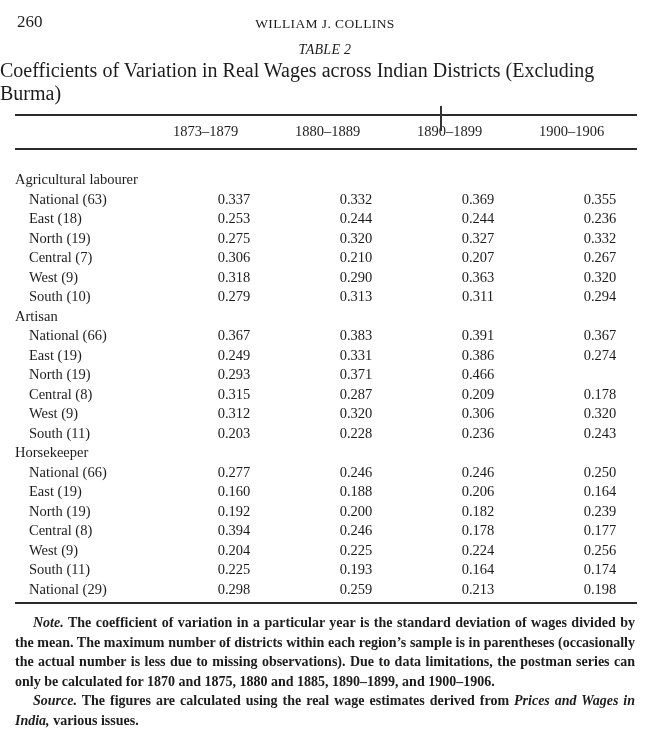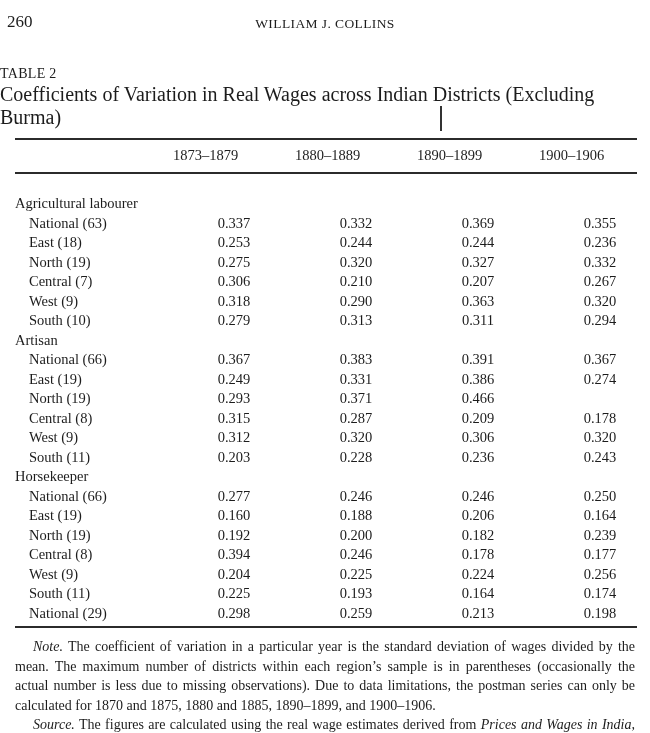--- a/index.html
+++ b/index.html
@@ -6,27 +6,27 @@
   body {
     width: 650px; height: 733px;
     background: #ffffff;
     font-family: "Liberation Serif", "DejaVu Serif", serif;
     color: #1c1c1c;
     overflow: hidden;
   }
   .page { position: relative; width: 650px; height: 733px; overflow: hidden; }
 
   .running-header { position: relative; height: 34px; }
-  .page-num { position: absolute; left: 7px; top: 12px; font-size: 17px; }
+  .page-num { position: absolute; left: 17px; top: 12px; font-size: 17px; }
   .running-head {
     position: absolute; left: 0; right: 0; top: 16px;
     text-align: center; font-size: 13.5px; letter-spacing: 0.4px;
   }
 
-  .table-label { margin-top: 32px; font-size: 14px; letter-spacing: 0.3px; }
+  .table-label { text-align: center; margin-top: 8px; font-size: 14px; letter-spacing: 0.3px; font-style: italic; }
   .table-title { text-align: left; margin-top: 1px; font-size: 20px; }
 
   .rule { height: 2px; background: #2b2b2b; margin: 0 13px 0 15px; }
   .rule-top { margin-top: 9px; }
   .rule-bottom { margin-top: 3px; }
 
   .grid, .trow {
     display: grid;
     grid-template-columns: 158px 122px 122px 122px 122px;
     margin-left: 15px;
@@ -40,21 +40,21 @@
   .cell { white-space: nowrap; }
   .section-label { text-align: left; }
   .row-label { text-align: left; padding-left: 14px; }
   .value-cell { text-align: center; }
 
   .notes {
     margin: 9px 15px 0 15px;
     font-size: 14px; line-height: 19.5px;
     text-align: justify;
   }
-  .notes p { margin: 0; text-indent: 18px; }
+  .notes p { margin: 0; text-indent: 18px; font-weight: bold; }
   .ital { font-style: italic; }
 
   .scan-artifact {
     position: absolute; left: 440px; top: 106px;
     width: 2px; height: 25px; background: #333;
   }
 </style>
 </head>
 <body>
 

